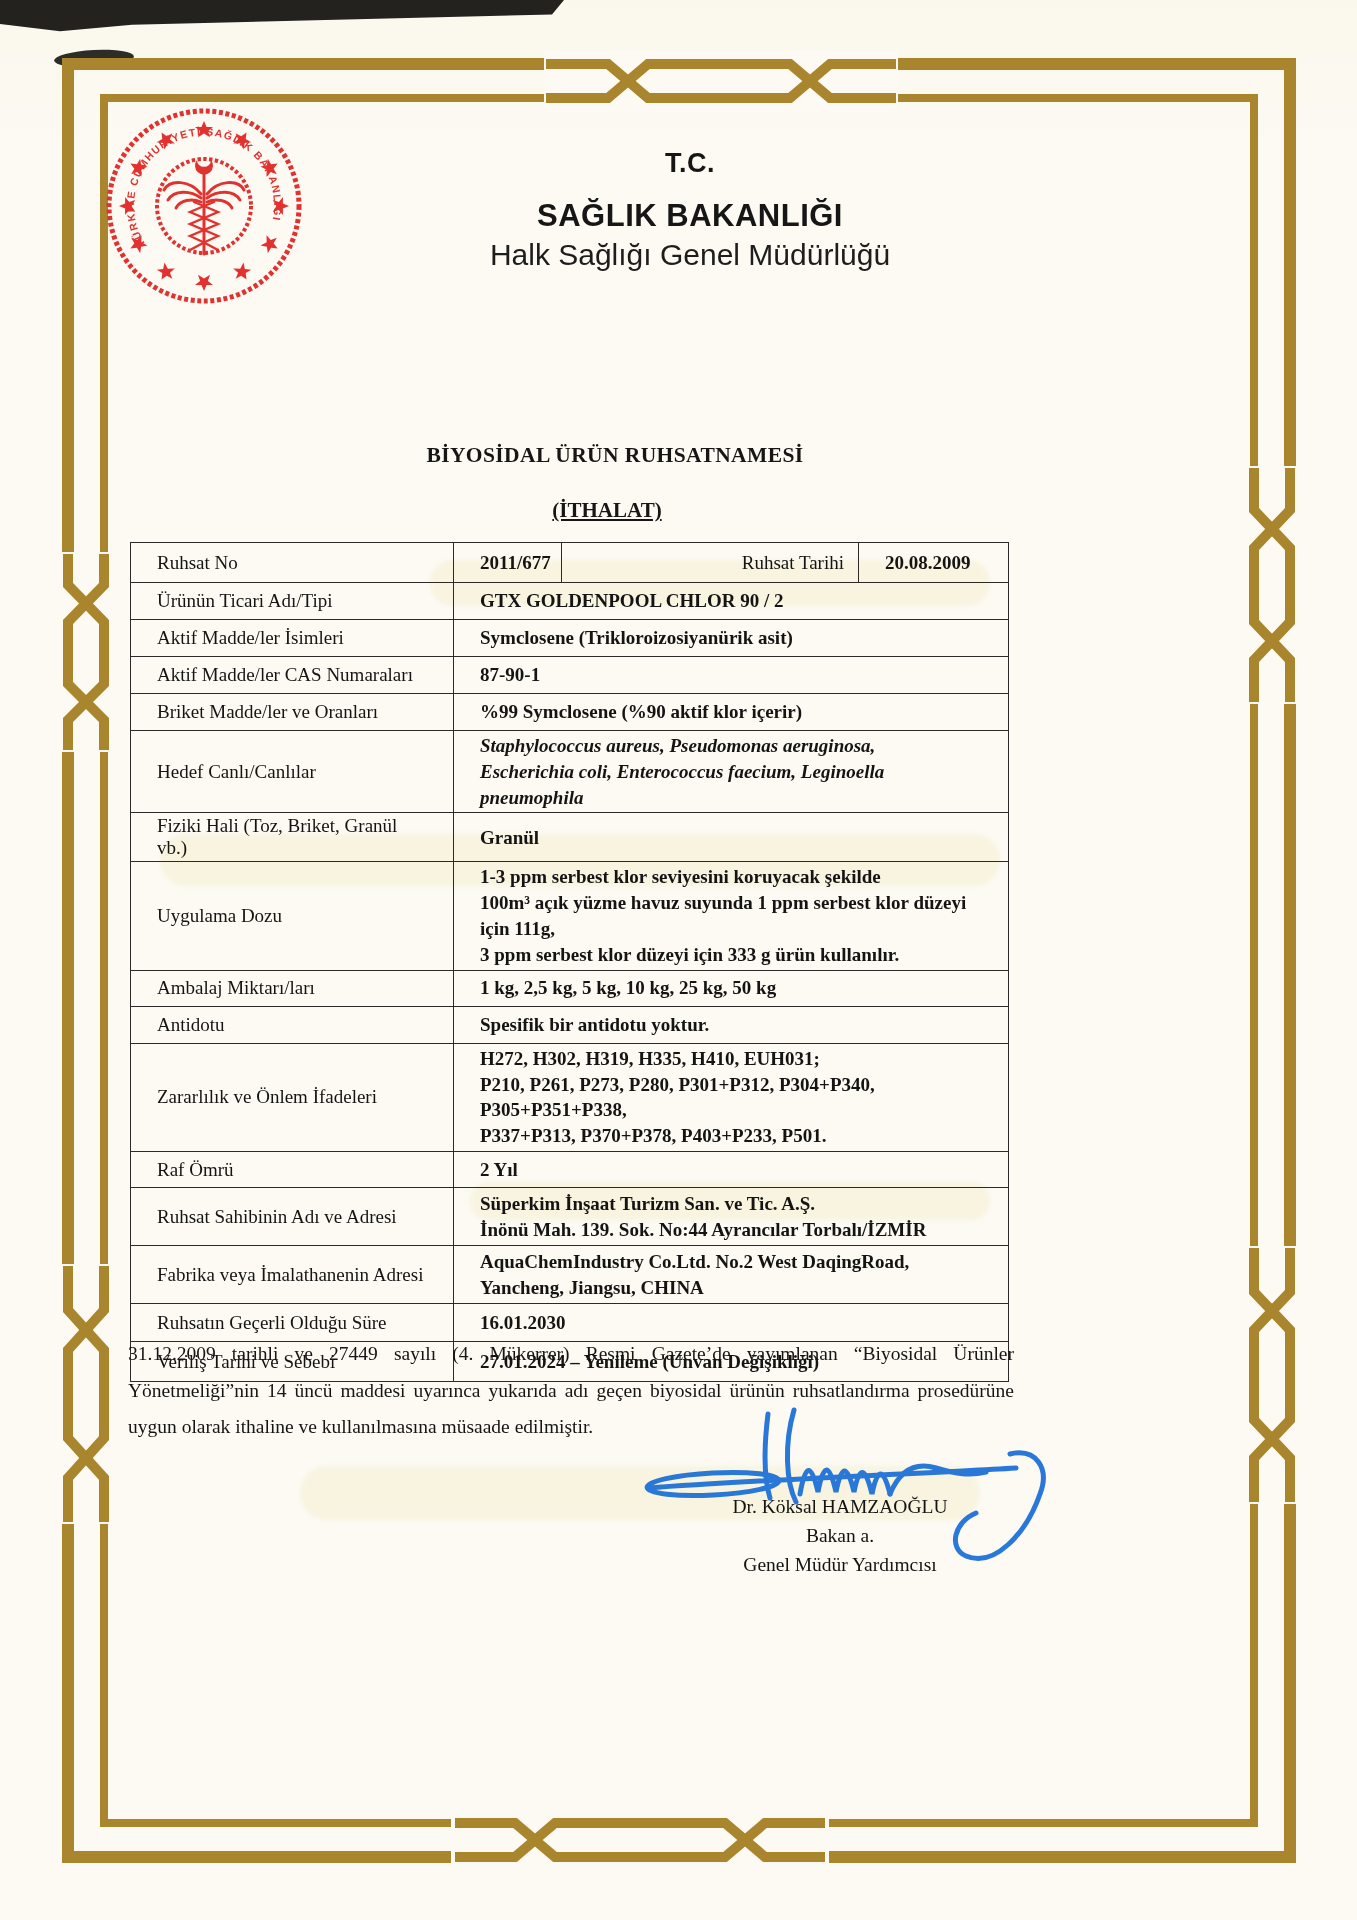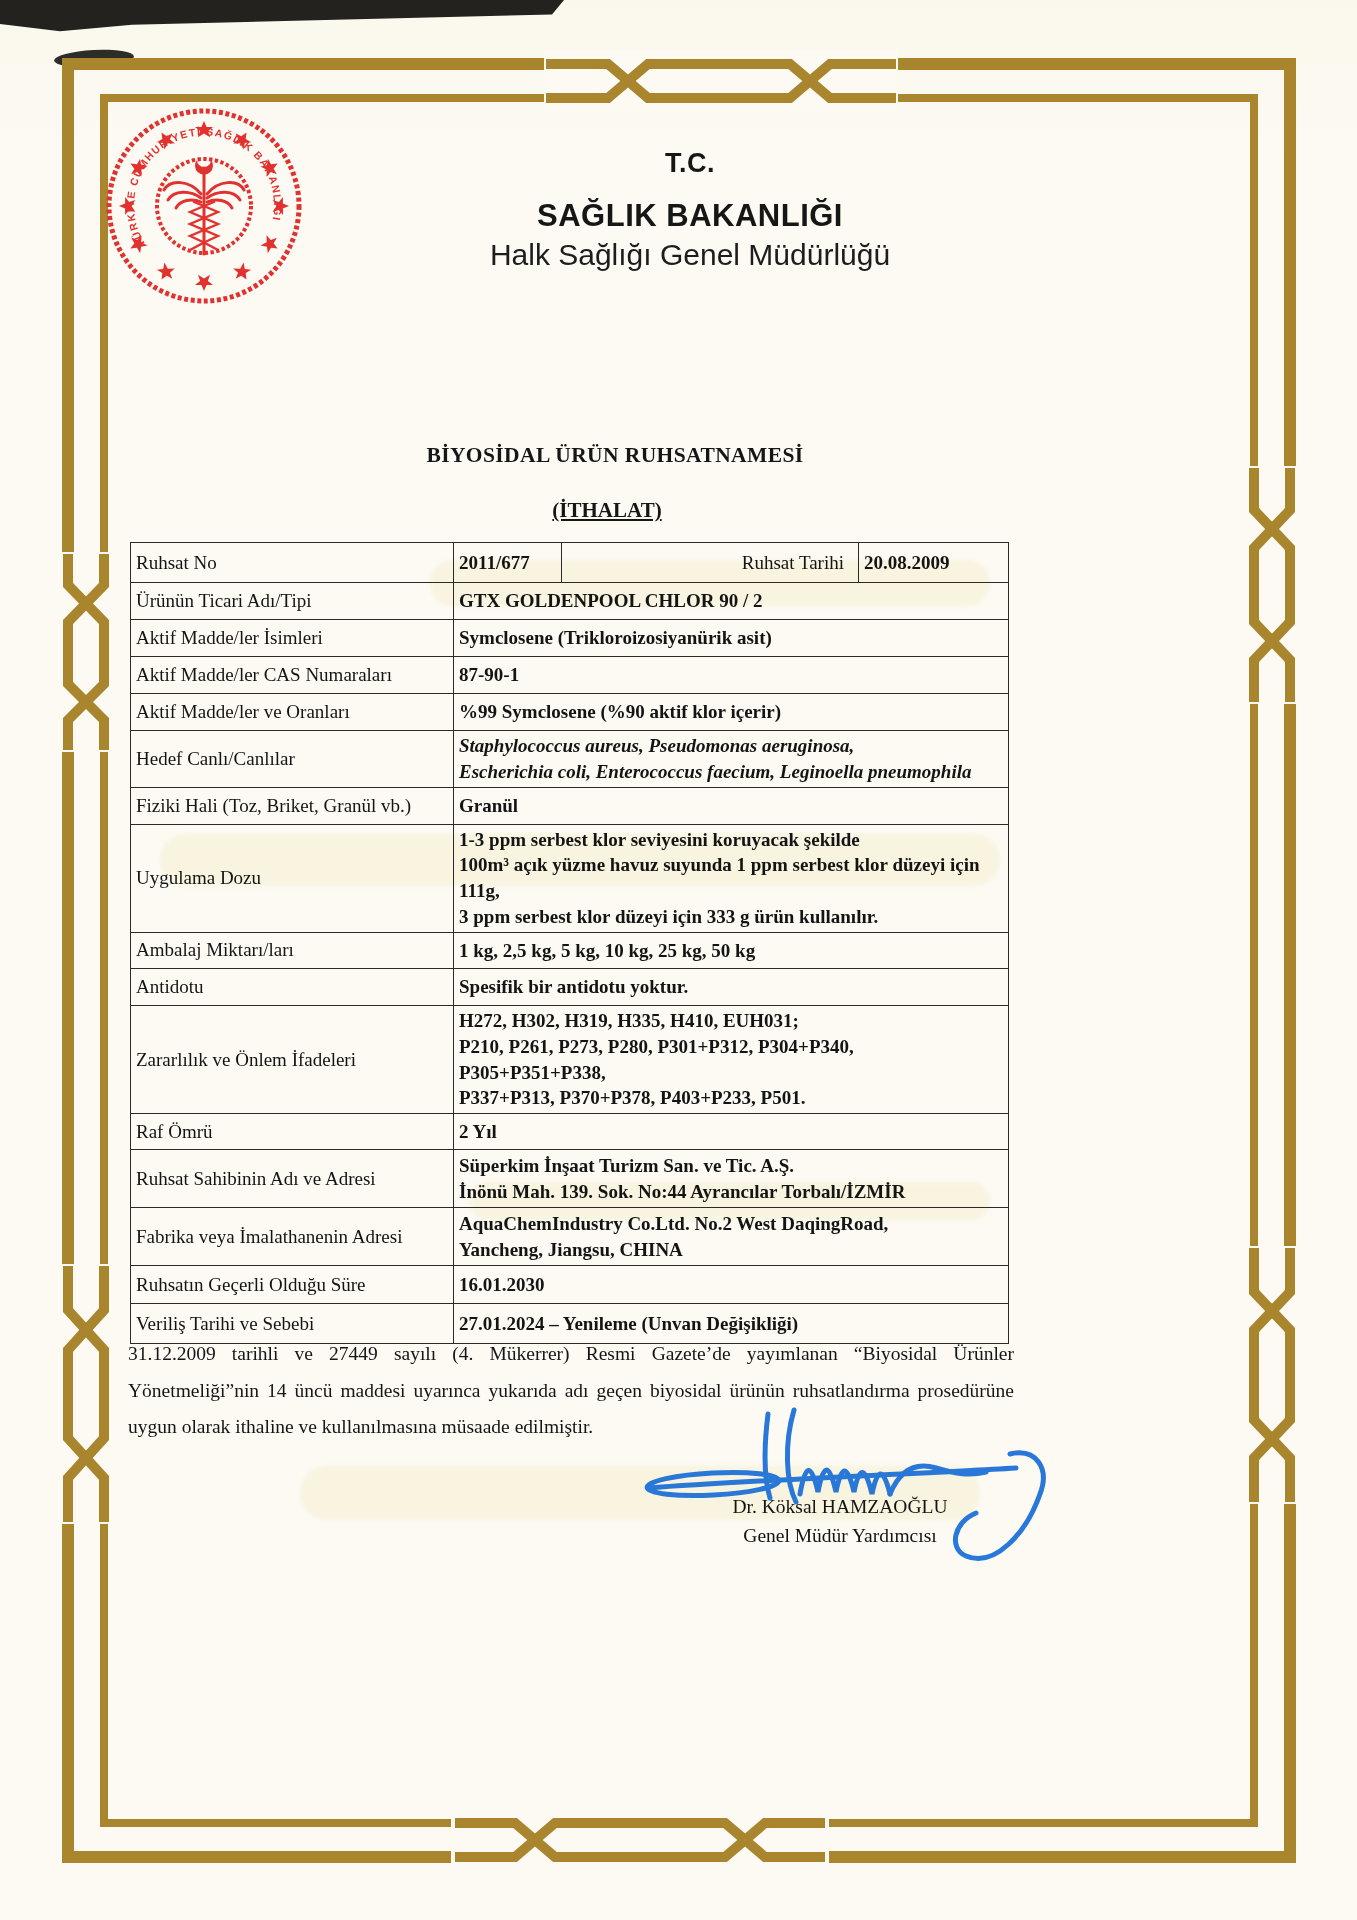--- a/index.html
+++ b/index.html
@@ -37,21 +37,21 @@
     position:absolute;left:215px;top:443px;width:800px;text-align:center;
     font-size:21.5px;font-weight:bold;letter-spacing:.4px;
   }
   .doc-subtitle{
     position:absolute;left:207px;top:498px;width:800px;text-align:center;
     font-size:21px;font-weight:bold;text-decoration:underline;
   }
   .lic-table{position:absolute;left:130px;top:542px;}
   table{border-collapse:collapse;table-layout:fixed;width:878px;
     font-family:"Liberation Serif", serif;font-size:19px;color:#141414;}
-  td{border:1.6px solid #2b2a28;padding:2px 5px;vertical-align:middle;overflow:hidden;}
+  td{border:1.6px solid #2b2a28;padding:2px 26px;vertical-align:middle;overflow:hidden;}
   td.val{white-space:pre-line;line-height:1.36;font-weight:bold;}
   td.italic{font-style:italic;}
   td.right{text-align:right;padding-right:14px;}
   .paragraph{
     position:absolute;left:128px;top:1296px;width:886px;
     font-size:19.5px;line-height:1.88;text-align:justify;color:#151515;margin-top:40px;
   }
   .sig-block{
     position:absolute;left:655px;top:1492px;width:370px;text-align:center;
     font-size:19.5px;line-height:29px;color:#141414;
@@ -178,21 +178,21 @@
       </tr>
       <tr style="height:37px">
         <td>Aktif Madde/ler İsimleri</td>
         <td class="val" colspan="3">Symclosene (Trikloroizosiyanürik asit)</td>
       </tr>
       <tr style="height:37px">
         <td>Aktif Madde/ler CAS Numaraları</td>
         <td class="val" colspan="3">87-90-1</td>
       </tr>
       <tr style="height:37px">
-        <td>Aktif Madde/ler ve Oranları</td>
+        <td>Briket Madde/ler ve Oranları</td>
         <td class="val" colspan="3">%99 Symclosene (%90 aktif klor içerir)</td>
       </tr>
       <tr style="height:56px">
         <td>Hedef Canlı/Canlılar</td>
         <td class="val italic" colspan="3">Staphylococcus aureus, Pseudomonas aeruginosa,
 Escherichia coli, Enterococcus faecium, Leginoella pneumophila</td>
       </tr>
       <tr style="height:37px">
         <td>Fiziki Hali (Toz, Briket, Granül vb.)</td>
         <td class="val" colspan="3">Granül</td>
@@ -252,16 +252,17 @@
       <path d="M176,14 C166,48 168,86 178,106"></path>
       <path d="M182,98 Q190,52 200,96 Q208,52 218,96 Q226,54 236,96 Q244,56 254,98 Q262,58 272,98"></path>
       <path d="M272,98 C282,74 298,66 318,72 C338,78 352,80 368,76"></path>
       <path d="M30,92 C130,84 300,78 398,72"></path>
       <path d="M392,58 C418,52 432,72 422,98 C408,138 376,172 348,160 C330,152 336,126 358,117"></path>
     </g>
   </svg>
 
   <div class="sig-block">
     <div>Dr. Köksal HAMZAOĞLU</div>
+    <div>Bakan a.</div>
     <div>Genel Müdür Yardımcısı</div>
   </div>
 
 </div>
 
 </body></html>

